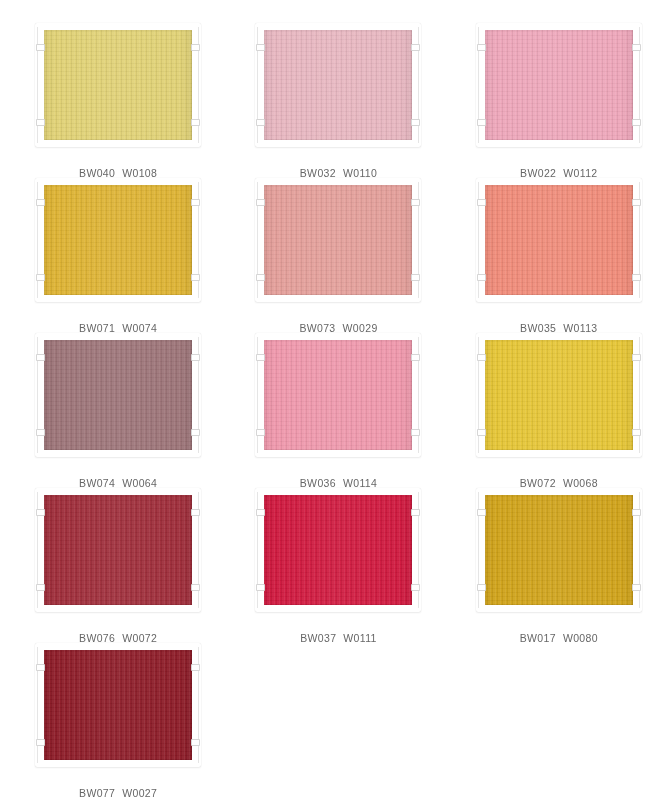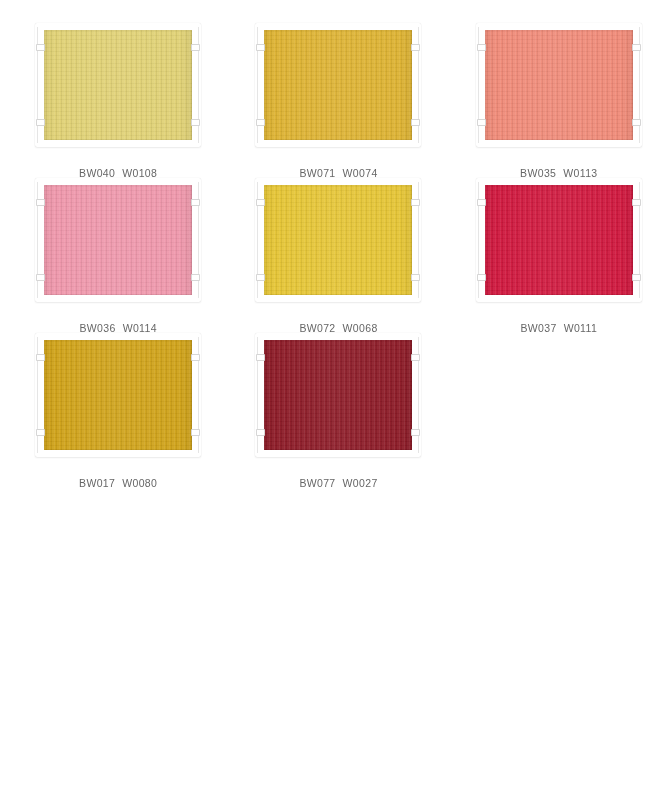--- a/index.html
+++ b/index.html
@@ -153,56 +153,111 @@
         </div>
         <div class="swatch-label"><span>BW040</span><span class="code-sep"></span><span>W0108</span></div>
       </div>
       <div class="swatch-cell">
         <div class="card">
           <div class="card-board"></div>
           <div class="notch tl"></div>
           <div class="notch bl"></div>
           <div class="notch tr"></div>
           <div class="notch br"></div>
+          <div class="fabric" style="background-color: rgb(231, 182, 192);"></div>
+        </div>
+        <div class="swatch-label"><span>BW032</span><span class="code-sep"></span><span>W0110</span></div>
+      </div>
+      <div class="swatch-cell">
+        <div class="card">
+          <div class="card-board"></div>
+          <div class="notch tl"></div>
+          <div class="notch bl"></div>
+          <div class="notch tr"></div>
+          <div class="notch br"></div>
+          <div class="fabric" style="background-color: rgb(238, 166, 186);"></div>
+        </div>
+        <div class="swatch-label"><span>BW022</span><span class="code-sep"></span><span>W0112</span></div>
+      </div>
+      <div class="swatch-cell">
+        <div class="card">
+          <div class="card-board"></div>
+          <div class="notch tl"></div>
+          <div class="notch bl"></div>
+          <div class="notch tr"></div>
+          <div class="notch br"></div>
           <div class="fabric" style="background-color: rgb(221, 178, 49);"></div>
         </div>
         <div class="swatch-label"><span>BW071</span><span class="code-sep"></span><span>W0074</span></div>
       </div>
       <div class="swatch-cell">
         <div class="card">
           <div class="card-board"></div>
           <div class="notch tl"></div>
           <div class="notch bl"></div>
           <div class="notch tr"></div>
           <div class="notch br"></div>
+          <div class="fabric" style="background-color: rgb(227, 158, 153);"></div>
+        </div>
+        <div class="swatch-label"><span>BW073</span><span class="code-sep"></span><span>W0029</span></div>
+      </div>
+      <div class="swatch-cell">
+        <div class="card">
+          <div class="card-board"></div>
+          <div class="notch tl"></div>
+          <div class="notch bl"></div>
+          <div class="notch tr"></div>
+          <div class="notch br"></div>
           <div class="fabric" style="background-color: rgb(240, 138, 120);"></div>
         </div>
         <div class="swatch-label"><span>BW035</span><span class="code-sep"></span><span>W0113</span></div>
       </div>
       <div class="swatch-cell">
         <div class="card">
           <div class="card-board"></div>
           <div class="notch tl"></div>
           <div class="notch bl"></div>
           <div class="notch tr"></div>
           <div class="notch br"></div>
+          <div class="fabric" style="background-color: rgb(156, 115, 119);"></div>
+        </div>
+        <div class="swatch-label"><span>BW074</span><span class="code-sep"></span><span>W0064</span></div>
+      </div>
+      <div class="swatch-cell">
+        <div class="card">
+          <div class="card-board"></div>
+          <div class="notch tl"></div>
+          <div class="notch bl"></div>
+          <div class="notch tr"></div>
+          <div class="notch br"></div>
           <div class="fabric" style="background-color: rgb(239, 151, 171);"></div>
         </div>
         <div class="swatch-label"><span>BW036</span><span class="code-sep"></span><span>W0114</span></div>
       </div>
       <div class="swatch-cell">
         <div class="card">
           <div class="card-board"></div>
           <div class="notch tl"></div>
           <div class="notch bl"></div>
           <div class="notch tr"></div>
           <div class="notch br"></div>
           <div class="fabric" style="background-color: rgb(229, 197, 52);"></div>
         </div>
         <div class="swatch-label"><span>BW072</span><span class="code-sep"></span><span>W0068</span></div>
+      </div>
+      <div class="swatch-cell">
+        <div class="card">
+          <div class="card-board"></div>
+          <div class="notch tl"></div>
+          <div class="notch bl"></div>
+          <div class="notch tr"></div>
+          <div class="notch br"></div>
+          <div class="fabric" style="background-color: rgb(158, 43, 56);"></div>
+        </div>
+        <div class="swatch-label"><span>BW076</span><span class="code-sep"></span><span>W0072</span></div>
       </div>
       <div class="swatch-cell">
         <div class="card">
           <div class="card-board"></div>
           <div class="notch tl"></div>
           <div class="notch bl"></div>
           <div class="notch tr"></div>
           <div class="notch br"></div>
           <div class="fabric" style="background-color: rgb(207, 23, 61);"></div>
         </div>

